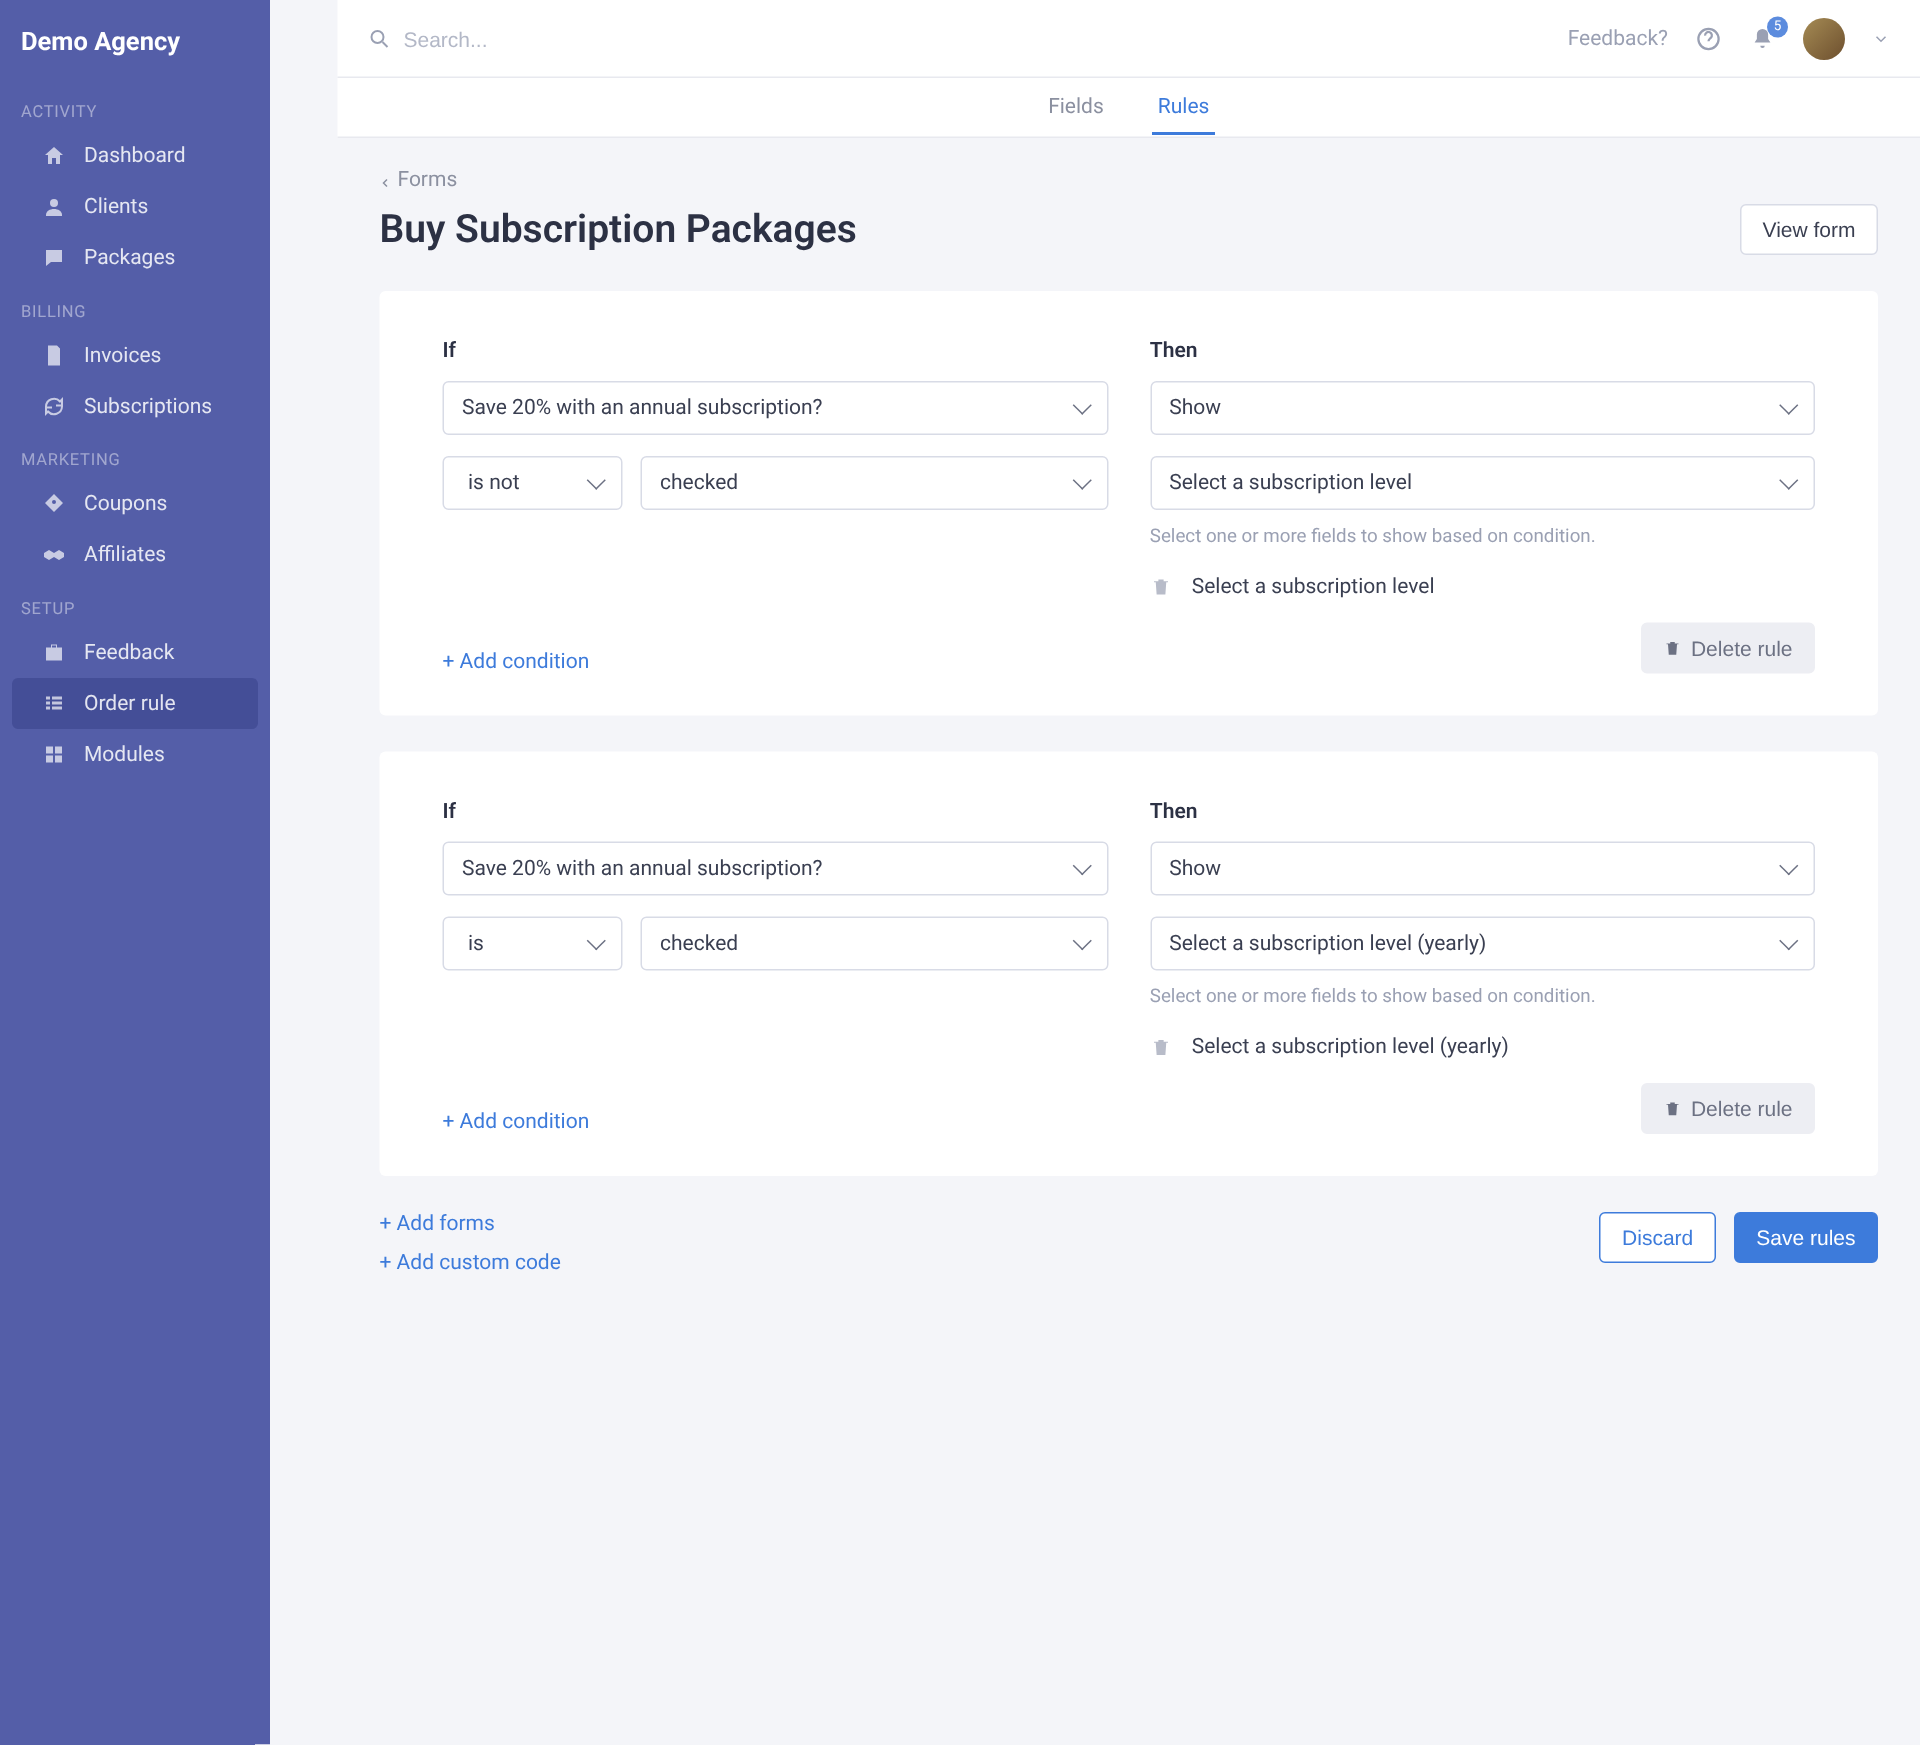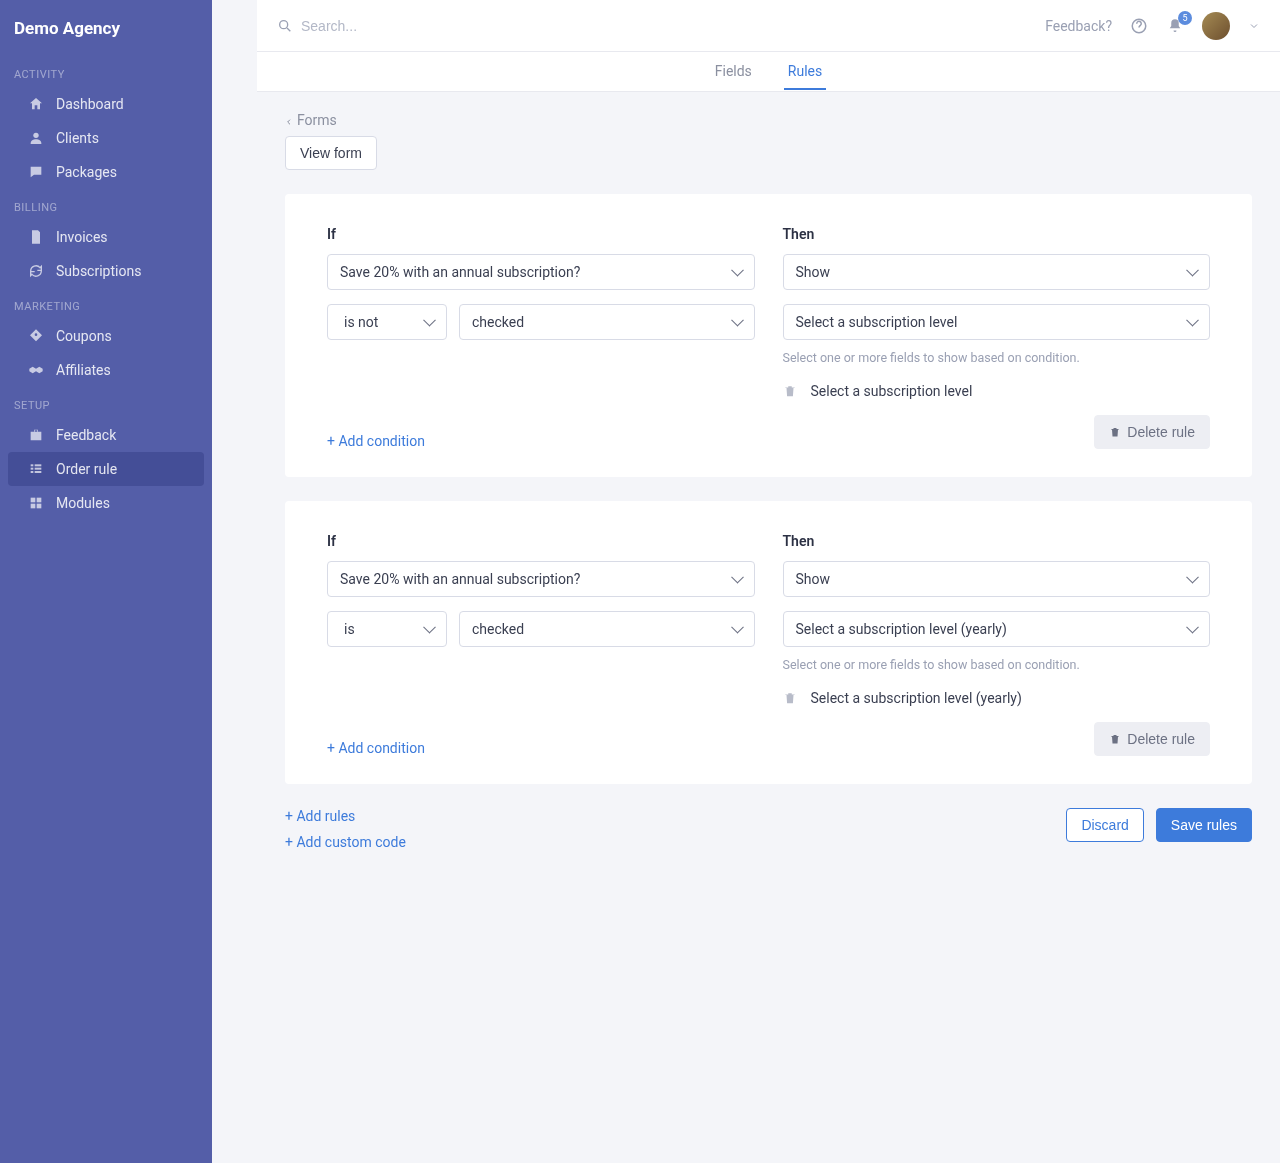--- a/index.html
+++ b/index.html
@@ -1,20 +1,20 @@
 <!DOCTYPE html>
 <html><head>
 <meta charset="utf-8">
 <style>
 * { box-sizing: border-box; margin: 0; padding: 0; }
 body { font-family: -apple-system, BlinkMacSystemFont, "Segoe UI", Roboto, sans-serif; font-size: 14px; color: #3a3f51; background: #f4f5f9; }
 .app { display: flex; min-height: 100vh; }
 
 
-.sidebar { width: 212px; background: #545ea8; color: #fff; flex-shrink: 0; padding-top: 18px; }
+.sidebar { width: 180px; background: #545ea8; color: #fff; flex-shrink: 0; padding-top: 18px; }
 .brand { font-size: 17px; font-weight: 700; padding: 0 14px 18px; color: #fff; }
 .nav-section-title { font-size: 11px; letter-spacing: 0.5px; color: rgba(255,255,255,0.45); padding: 12px 14px 6px; text-transform: uppercase; }
 .nav-item { display: flex; align-items: center; gap: 12px; padding: 9px 18px 9px 28px; color: rgba(255,255,255,0.85); cursor: pointer; font-size: 14px; }
 .nav-item.active { background: #444e97; border-radius: 4px; margin: 0 8px; padding-left: 20px; }
 .nav-icon { width: 16px; height: 16px; flex-shrink: 0; opacity: 0.8; }
 
 
 .main { flex: 1; display: flex; flex-direction: column; margin-left: 45px; }
 .topbar { height: 52px; background: #fff; border-bottom: 1px solid #e8e9ef; display: flex; align-items: center; padding: 0 20px; gap: 12px; }
 .search-wrap { display: flex; align-items: center; gap: 8px; flex: 1; color: #9aa0b3; }
@@ -192,20 +192,21 @@
 
     <div class="content">
       <div class="breadcrumb">
         <svg width="8" height="12" viewBox="0 0 24 24" fill="none" stroke="currentColor" stroke-width="3">
             <path d="M15 5l-7 7 7 7"></path>
           </svg>
         <span>Forms</span>
       </div>
 
       <div class="page-header">
+        <h1 class="page-title">Buy Subscription Packages</h1>
         <button class="btn">View form</button>
       </div>
 
       <div class="card">
         <div class="rule-grid">
           <div>
             <div class="label-h">If</div>
             <div class="select">
                 <span>Save 20% with an annual subscription?</span>
               </div>
@@ -289,21 +290,21 @@
             <svg width="12" height="12" viewBox="0 0 24 24" fill="currentColor">
                 <path d="M6 7h12l-1 14H7zM9 4h6v2H9zM4 6h16v1H4z"></path>
               </svg>
             <span>Delete rule</span>
           </button>
         </div>
       </div>
 
       <div class="footer-row">
         <div class="footer-left">
-          <span class="link-action" style="margin-top:0">+ Add rules</span>
+          <span class="link-action" style="margin-top:0">+ Add forms</span>
           <span class="link-action" style="margin-top:0">+ Add custom code</span>
         </div>
         <div class="footer-right">
           <button class="btn btn-outline-blue">Discard</button>
           <button class="btn btn-primary">Save rules</button>
         </div>
       </div>
 
     </div>
   </div>

